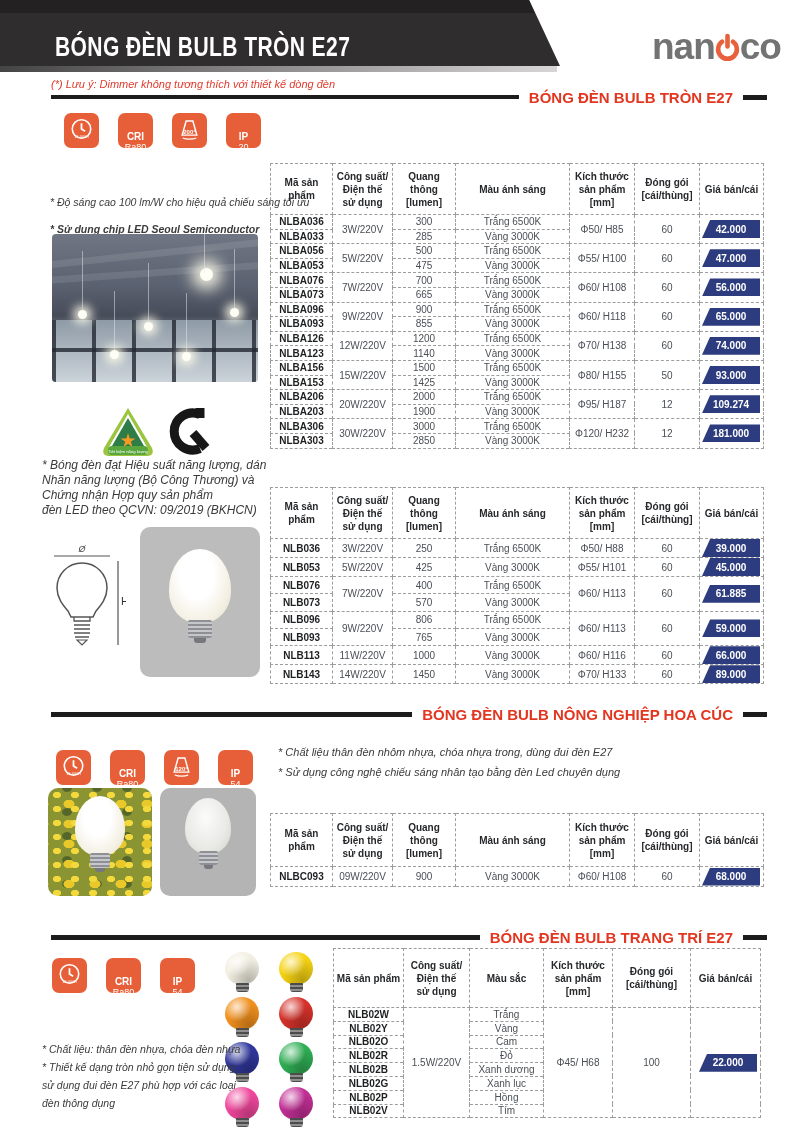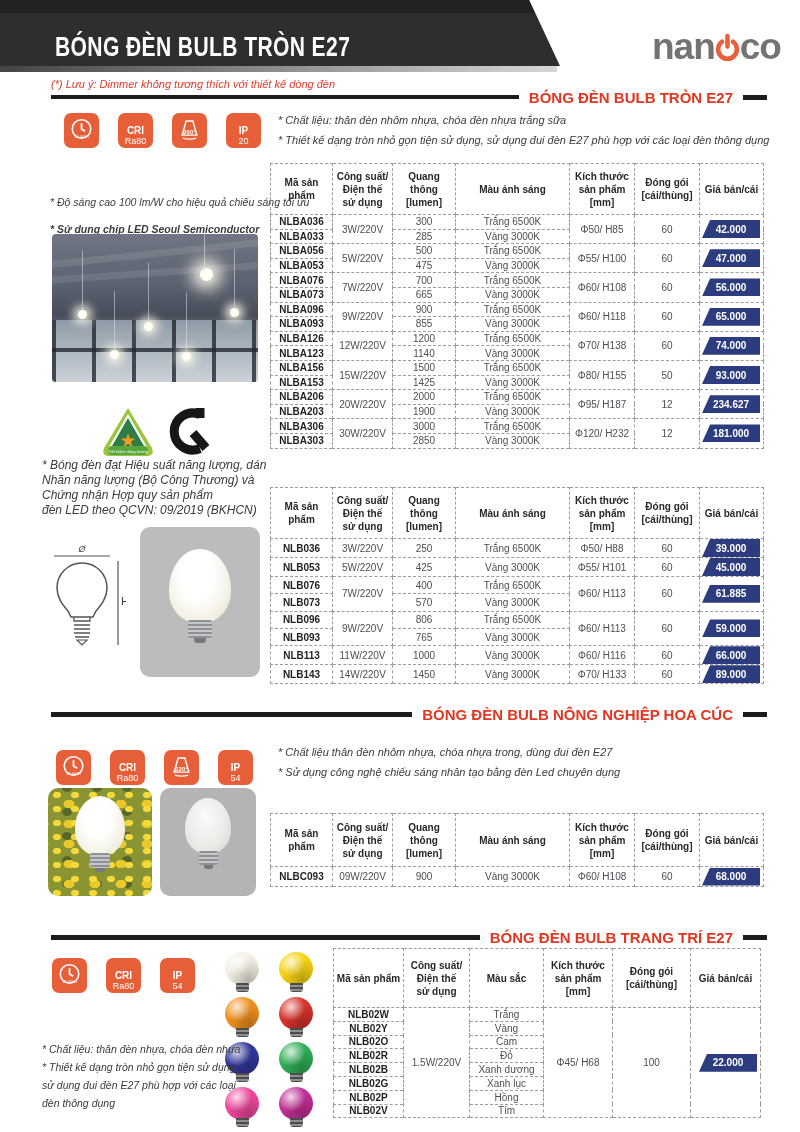--- a/index.html
+++ b/index.html
@@ -25,21 +25,21 @@
   .hline{flex:1;background:#1d1c1c;}
   .h1 .hline{height:4px;} .h2 .hline,.h3 .hline{height:5px;}
   .htitle{font-size:15px;font-weight:bold;color:#e23620;margin:0 10px;white-space:nowrap;}
   .hdash{width:24px;height:5px;background:#1d1c1c;}
 
   
   .tile{position:absolute;width:35px;height:35px;border-radius:7px;background:#e75f38;
     color:#fff;text-align:center;overflow:hidden;}
   .tile svg{display:block;margin:3px auto 0;width:27px;height:27px;}
   .tile-tiny{position:absolute;left:0;right:0;bottom:9px;font-size:4px;line-height:4px;}
-  .tl1{font-size:10px;font-weight:bold;line-height:11px;margin-top:12px;}
+  .tl1{font-size:10px;font-weight:bold;line-height:11px;margin-top:18px;}
   .tl2{font-size:9px;line-height:10px;}
   .beam-label{position:absolute;left:0;right:0;top:16px;font-size:6px;font-weight:bold;}
 
   
   .bullets{position:absolute;font-size:11px;font-style:italic;color:#3a3a3a;}
   .bullet-line{line-height:20px;white-space:nowrap;}
   .b3 .bullet-line{line-height:18px;}
   .side-note{position:absolute;left:50px;font-size:10.5px;font-style:italic;color:#3a3a3a;white-space:nowrap;}
   .bold{font-weight:bold;}
   .cert-note{position:absolute;left:42px;top:458px;width:230px;text-align:left;
@@ -144,24 +144,20 @@
       <path d="M9 4.5 h6 l3.5 12.5 h-13 z" stroke="#fff" fill="none" stroke-width="1.3"></path>
       <path d="M6 19.5 a7.5 2.5 0 0 0 12 0" stroke="#fff" fill="none" stroke-width="1"></path>
     </svg>
     <span class="beam-label">200°</span>
   </div>
   <div class="tile" style="left:226px;top:113px">
     <div class="tl1">IP</div>
     <div class="tl2">20</div>
   </div>
 
-  <div class="bullets" style="left:278px;top:110px">
-      <div class="bullet-line">* Chất liệu: thân đèn nhôm nhựa, chóa đèn nhựa trắng sữa</div>
-      <div class="bullet-line">* Thiết kế dạng tròn nhỏ gọn tiện sử dụng, sử dụng đui đèn E27 phù hợp với các loại đèn thông dụng</div>
-    </div>
 
   <div class="side-note" style="top:196px">* Độ sáng cao 100 lm/W cho hiệu quả chiếu sáng tối ưu</div>
   <div class="side-note bold" style="top:223px">* Sử dụng chip LED Seoul Semiconductor</div>
 
   <div class="photo-ceiling">
     <div class="pc-beam" style="top:14px;transform:rotate(-6deg)"></div>
     <div class="pc-beam" style="top:34px;transform:rotate(-4deg)"></div>
     <div class="pc-win"></div>
     <span class="glow big" style="left:148px;top:34px"></span>
     <span class="glow" style="left:26px;top:76px"></span>
@@ -335,21 +331,21 @@
             <td>Vàng 3000K</td>
           </tr>
           <tr>
             <td class="code">NLBA206</td>
             <td rowspan="2">20W/220V</td>
             <td>2000</td>
             <td>Trắng 6500K</td>
             <td rowspan="2">Φ95/ H187</td>
             <td rowspan="2">12</td>
             <td rowspan="2">
-              <div class="badge">234.627</div>
+              <div class="badge">109.274</div>
             </td>
           </tr>
           <tr>
             <td class="code">NLBA203</td>
             <td>1900</td>
             <td>Vàng 3000K</td>
           </tr>
           <tr>
             <td class="code">NLBA306</td>
             <td rowspan="2">30W/220V</td>

